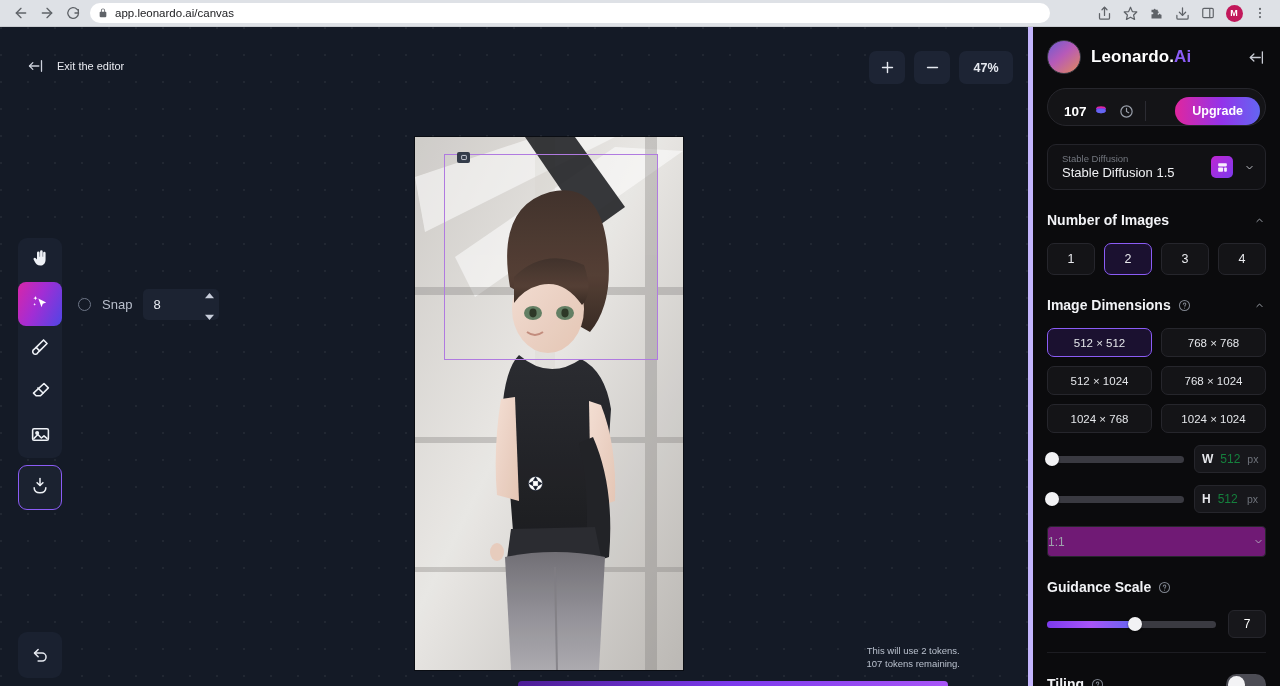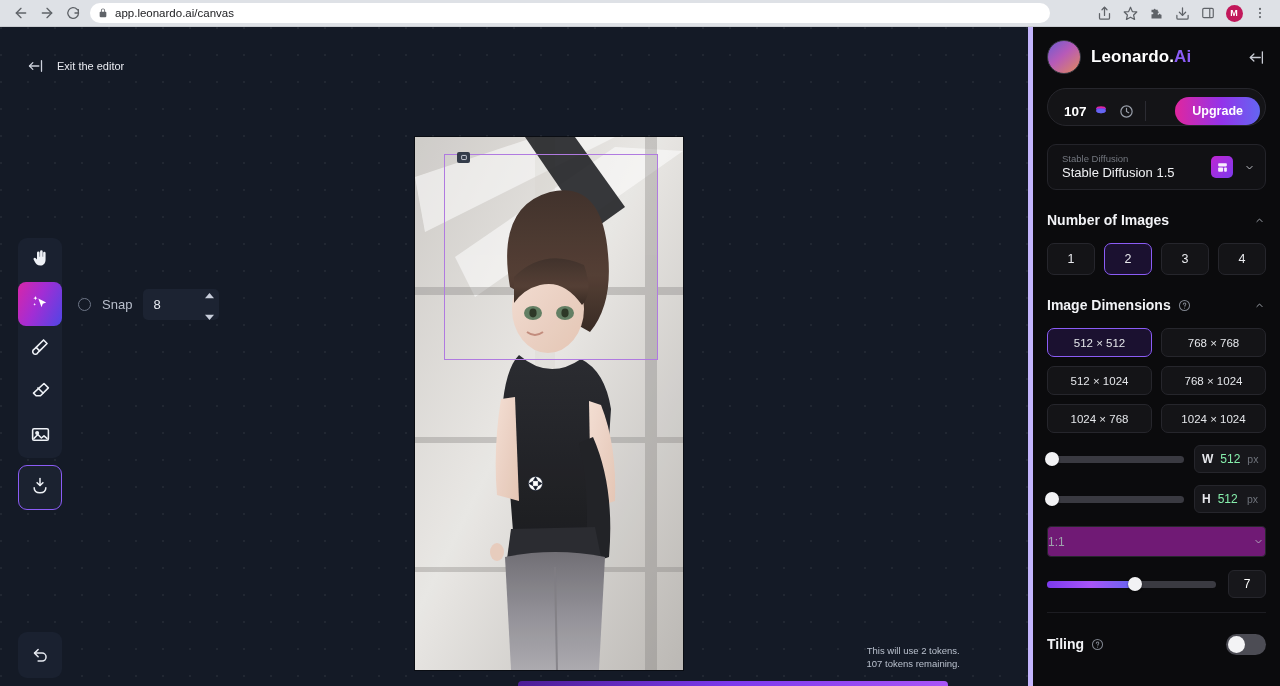--- a/index.html
+++ b/index.html
@@ -326,21 +326,21 @@
   }
   .wh-box {
     width: 72px; height: 28px;
     background: #17171b; border: 1px solid #26262c;
     border-radius: 6px;
     display: flex; align-items: center;
     padding: 0 7px; gap: 7px;
     flex: none;
   }
   .wh-label { color: #e7e8ec; font-size: 12px; font-weight: bold; }
-  .wh-value { color: #86efac; font-size: 12px; }
+  .wh-value { color: #15803d; font-size: 12px; }
   .wh-unit { color: #6f737b; font-size: 10.5px; margin-left: auto; }
 
   .ratio-select {
     margin: 13px 14px 0 14px;
     height: 31px;
     background: #701a75; border: 1px solid #26262c;
     border-radius: 4px;
     display: flex; align-items: center;
     padding: 0 0;
   }
@@ -481,20 +481,34 @@
       <span class="ico">
         <svg width="19" height="16" viewBox="0 0 24 24" fill="none" stroke="currentColor" stroke-width="1.9" stroke-linecap="round" stroke-linejoin="round">
             <line x1="21" y1="4" x2="21" y2="20"></line>
             <line x1="17" y1="12" x2="3" y2="12"></line>
             <polyline points="8 7 3 12 8 17"></polyline>
           </svg>
       </span>
       <span>Exit the editor</span>
     </div>
 
+    <div class="zoom-controls">
+      <div class="zoom-btn">
+        <svg width="17" height="17" viewBox="0 0 24 24" fill="none" stroke="currentColor" stroke-width="2" stroke-linecap="round">
+            <line x1="12" y1="5" x2="12" y2="19"></line>
+            <line x1="5" y1="12" x2="19" y2="12"></line>
+          </svg>
+      </div>
+      <div class="zoom-btn">
+        <svg width="17" height="17" viewBox="0 0 24 24" fill="none" stroke="currentColor" stroke-width="2" stroke-linecap="round">
+            <line x1="5" y1="12" x2="19" y2="12"></line>
+          </svg>
+      </div>
+      <div class="zoom-level">47%</div>
+    </div>
 
     <div class="tool-rail">
       <div class="tool">
         <span>
           <svg width="21" height="21" viewBox="0 0 24 24" fill="currentColor">
               <path d="M8 11V5.5a1.5 1.5 0 0 1 3 0V10h.5V4.2a1.5 1.5 0 0 1 3 0V10h.5V5.6a1.4 1.4 0 0 1 2.8 0V13c0 4-2.3 7-6 7-3.3 0-5-1.8-6.3-4.3l-1.2-2.3a1.4 1.4 0 0 1 2.3-1.6L8 13.2z"></path>
             </svg>
         </span>
       </div>
       <div class="tool active-grad">
@@ -774,20 +788,30 @@
 
     <div class="ratio-select">
       <span class="ratio-value">1:1</span>
       <span class="ratio-caret">
         <svg width="13" height="9" viewBox="0 0 24 24" fill="none" stroke="currentColor" stroke-width="2.2" stroke-linecap="round" stroke-linejoin="round">
             <polyline points="5 9 12 16 19 9"></polyline>
           </svg>
       </span>
     </div>
 
+    <div class="section-head">
+      <span class="section-title">Guidance Scale</span>
+      <span class="info-ico">
+        <svg width="13" height="13" viewBox="0 0 24 24" fill="none" stroke="currentColor" stroke-width="1.9">
+            <circle cx="12" cy="12" r="9.3"></circle>
+            <path d="M9.8 9.6a2.3 2.3 0 1 1 3 2.2v1.4" stroke-linecap="round"></path>
+            <circle cx="12" cy="16.8" r="1" fill="currentColor" stroke="none"></circle>
+          </svg>
+      </span>
+    </div>
 
     <div class="guidance-row">
       <div class="g-track">
         <div class="g-fill"></div>
         <div class="g-knob"></div>
       </div>
       <div class="g-box">7</div>
     </div>
 
     <div class="sb-divider"></div>

